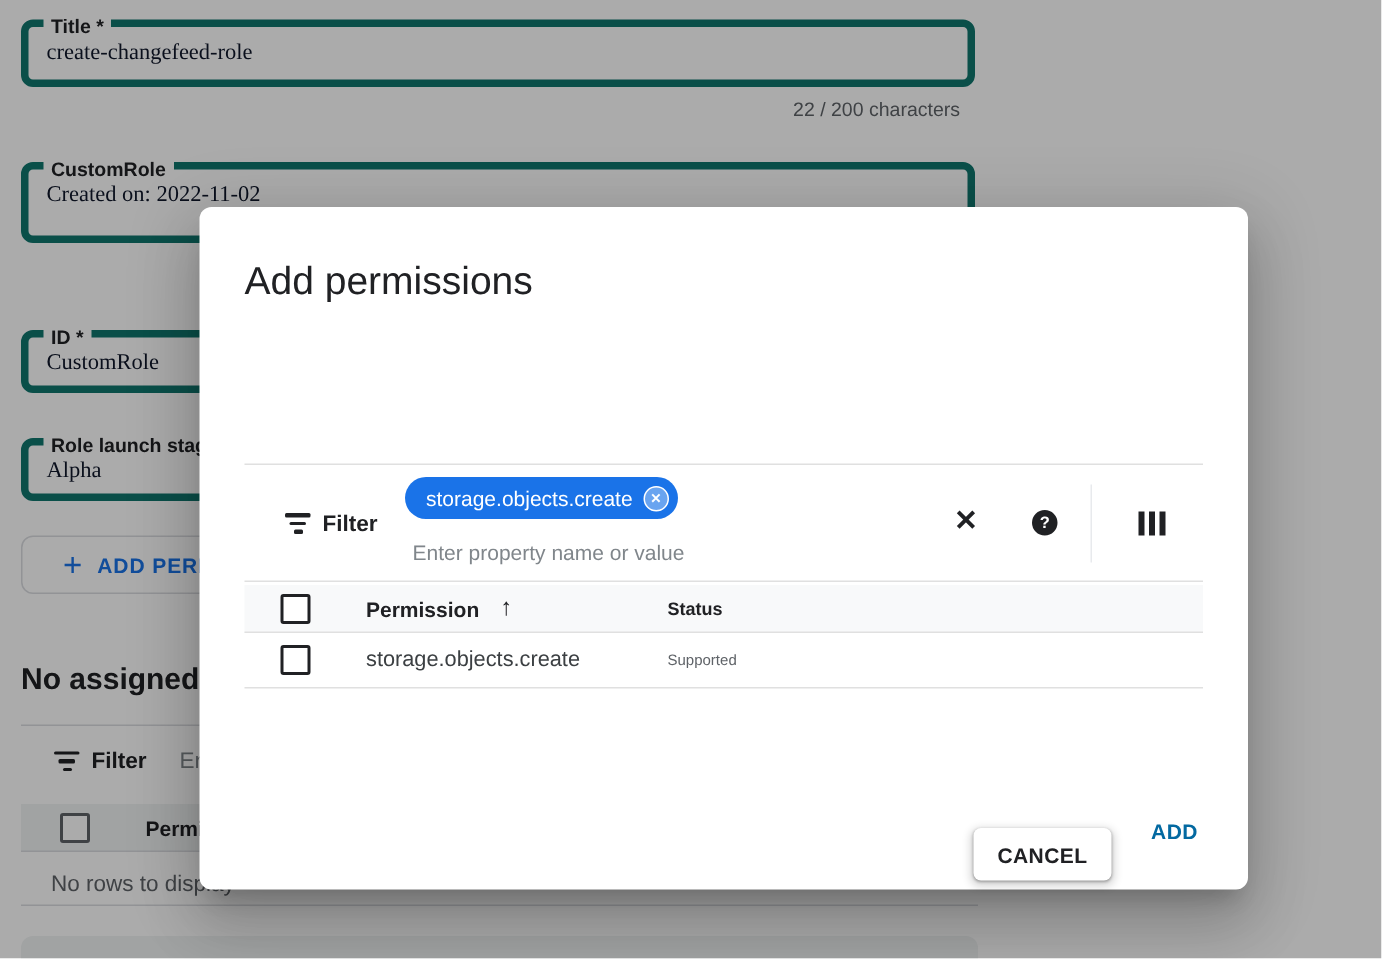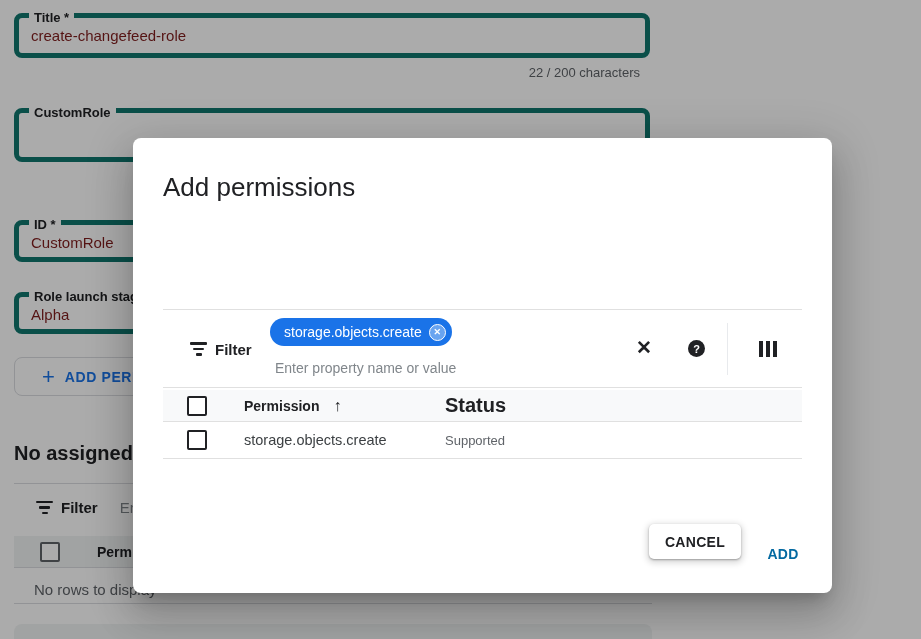--- a/index.html
+++ b/index.html
@@ -16,21 +16,21 @@
   .mfield{
     position:absolute;left:14px;width:636px;
     border:5px solid #0f766e;border-radius:8px;background:#fff;
     box-sizing:border-box;
   }
   .mlabel{
     position:absolute;top:-8px;left:10px;background:#fff;padding:0 5px;
     font-size:13px;font-weight:700;color:#202124;line-height:15px;white-space:nowrap;
   }
   .mvalue{
-    padding:9px 12px 0 12px;font-size:15px;color:#7f1d1d;white-space:nowrap;overflow:hidden;
+    padding:9px 12px 0 12px;font-size:15px;color:#0f172a;white-space:nowrap;overflow:hidden;font-family:Liberation Serif, serif;
   }
   .counter{
     position:absolute;top:65px;right:281px;font-size:13px;color:#5f6368;
   }
   .outlined-btn{
     position:absolute;left:14px;top:357px;width:638px;height:39px;
     border:1px solid #dadce0;border-radius:8px;background:#fff;
     box-sizing:border-box;display:flex;align-items:center;gap:10px;
     padding-left:27px;cursor:pointer;
   }
@@ -122,31 +122,31 @@
   .icon-cols{position:absolute;left:596px;top:31px;display:flex;gap:3px;cursor:pointer;}
   .icon-cols i{display:block;width:4px;height:16px;background:#202124;}
 
   .m-thead{
     position:absolute;left:30px;top:252px;width:639px;height:32px;background:#f8f9fa;
     border-bottom:1px solid #e0e0e0;box-sizing:border-box;display:flex;align-items:center;
   }
   .m-thead .cb{margin-left:24px;}
   .m-th-perm{margin-left:37px;font-size:14px;font-weight:700;color:#202124;white-space:nowrap;}
   .sort-arrow{margin-left:14px;font-size:16px;font-weight:700;color:#202124;cursor:pointer;line-height:1;}
-  .m-th-status{position:absolute;left:282px;font-size:20px;font-weight:700;color:#202124;}
+  .m-th-status{position:absolute;left:282px;font-size:12px;font-weight:700;color:#202124;}
   .m-trow{
     position:absolute;left:30px;top:284px;width:639px;height:37px;
     border-bottom:1px solid #e0e0e0;box-sizing:border-box;display:flex;align-items:center;
   }
   .m-trow .cb{margin-left:24px;}
   .m-td-perm{margin-left:37px;font-size:14.5px;color:#3c4043;white-space:nowrap;}
-  .m-td-status{position:absolute;left:282px;font-size:13px;color:#5f6368;}
+  .m-td-status{position:absolute;left:282px;font-size:10px;color:#5f6368;}
 
   .cancel-btn{
-    position:absolute;left:516px;top:386px;width:92px;height:35px;background:#fff;border:none;
+    position:absolute;left:516px;top:414px;width:92px;height:35px;background:#fff;border:none;
     border-radius:5px;font-family:"Liberation Sans",sans-serif;
     font-size:14px;font-weight:700;letter-spacing:0.3px;color:#202124;cursor:pointer;
     box-shadow:0 1px 2px 0 rgba(0,0,0,.3),0 2px 6px 2px rgba(0,0,0,.15);
   }
   .add-btn{
     position:absolute;left:620px;top:398px;width:60px;height:35px;background:transparent;border:none;
     font-family:"Liberation Sans",sans-serif;
     font-size:14px;font-weight:700;letter-spacing:0.3px;color:#0369a1;text-align:center;
   }
 </style>
@@ -156,20 +156,21 @@
 <div class="page">
 
   <div class="mfield" style="top:13px;height:45px;">
     <span class="mlabel">Title *</span>
     <div class="mvalue">create-changefeed-role</div>
   </div>
   <div class="counter">22 / 200 characters</div>
 
   <div class="mfield" style="top:108px;height:54px;">
     <span class="mlabel">CustomRole</span>
+    <div class="mvalue">Created on: 2022-11-02</div>
   </div>
 
   <div class="mfield" style="top:220px;height:42px;">
     <span class="mlabel">ID *</span>
     <div class="mvalue">CustomRole</div>
   </div>
 
   <div class="mfield" style="top:292px;height:42px;">
     <span class="mlabel">Role launch stage</span>
     <div class="mvalue">Alpha</div>

